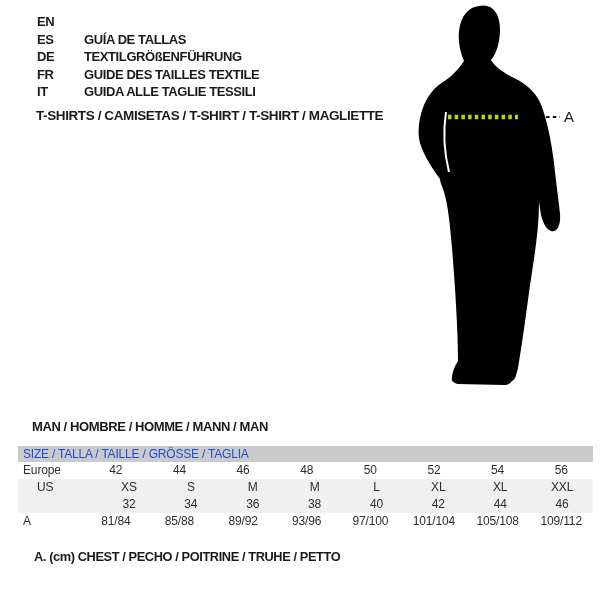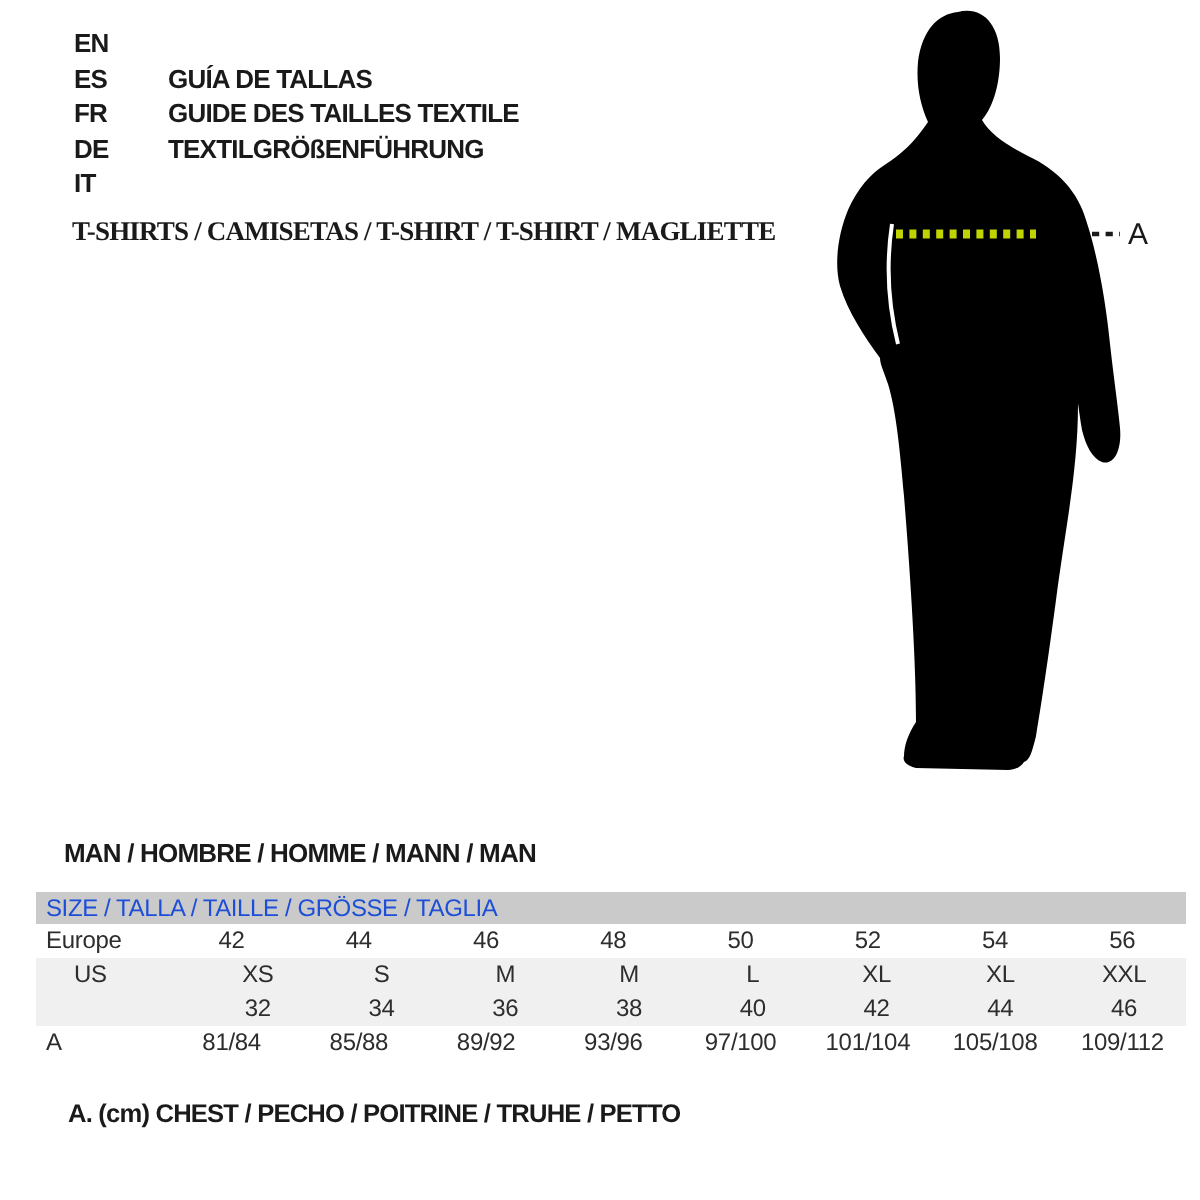--- a/index.html
+++ b/index.html
@@ -10,21 +10,21 @@
   }
   .abs { position:absolute; }
   .b { font-weight:bold; letter-spacing:-0.4px;padding-left:12px; }
 
   
   .lang-list { left:25px; top:13px; font-size:13px; line-height:17.5px; }
   .lang-row { display:flex; }
   .lang-code { width:35px; }
 
   
-  .categories { left:24px; top:107px; font-size:13.5px; line-height:17px;font-family:Liberation Serif, serif; }
+  .categories { left:24px; top:107px; font-size:13.5px; line-height:17px; }
 
   
   .figure { left:400px; top:0; width:200px; height:400px; }
   .man-body { fill:var(--silhouette,#000); }
   .sliver { stroke:#ffffff; stroke-width:2; fill:none; }
   .chest-line { stroke:var(--accent,#bfd400); stroke-width:4.5; }
   .lead-line { stroke:#1a1a1a; stroke-width:2.2; }
   .measure-a { font-size:15px; font-weight:500; fill:#1a1a1a; }
 
   
@@ -49,29 +49,30 @@
 
 <div class="abs lang-list">
   <div class="lang-row">
     <span class="lang-code b">EN</span>
   </div>
   <div class="lang-row">
     <span class="lang-code b">ES</span>
     <span class="b">GUÍA DE TALLAS</span>
   </div>
   <div class="lang-row">
+    <span class="lang-code b">DE</span>
+    <span class="b">TEXTILGRÖßENFÜHRUNG</span>
+  </div>
+  <div class="lang-row">
     <span class="lang-code b">FR</span>
     <span class="b">GUIDE DES TAILLES TEXTILE</span>
   </div>
   <div class="lang-row">
-    <span class="lang-code b">DE</span>
-    <span class="b">TEXTILGRÖßENFÜHRUNG</span>
-  </div>
-  <div class="lang-row">
     <span class="lang-code b">IT</span>
+    <span class="b">GUIDA ALLE TAGLIE TESSILI</span>
   </div>
 </div>
 
 <div class="abs categories b">
   <div>T-SHIRTS / CAMISETAS / T-SHIRT / T-SHIRT / MAGLIETTE</div>
 </div>
 
 <svg class="abs figure" viewBox="0 0 200 400" width="200" height="400" xmlns="http://www.w3.org/2000/svg">
   <path class="man-body" d="
     M 79 6

